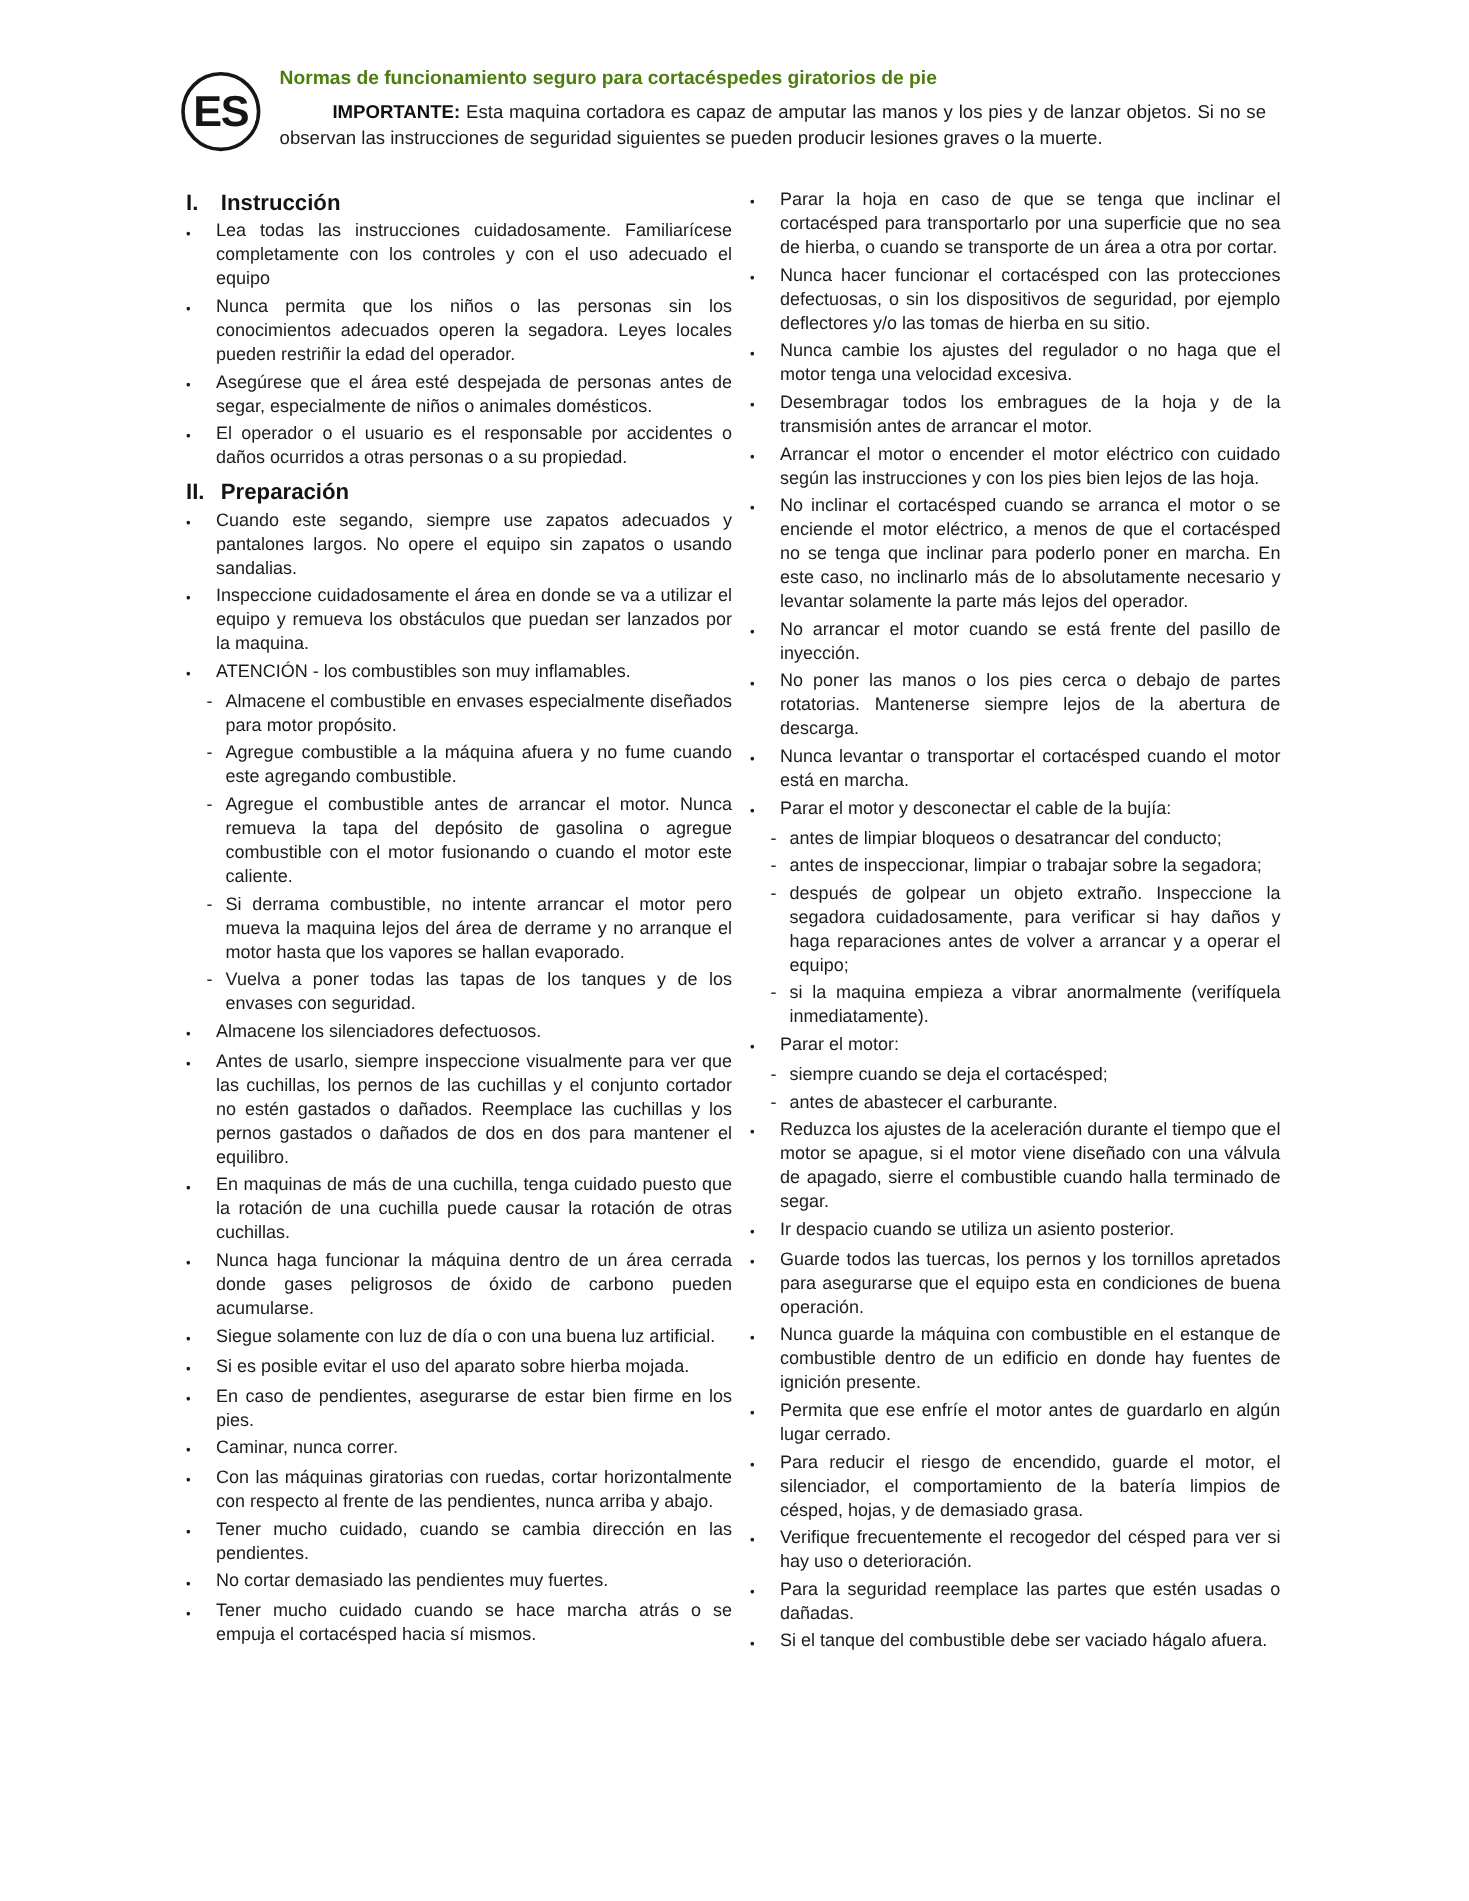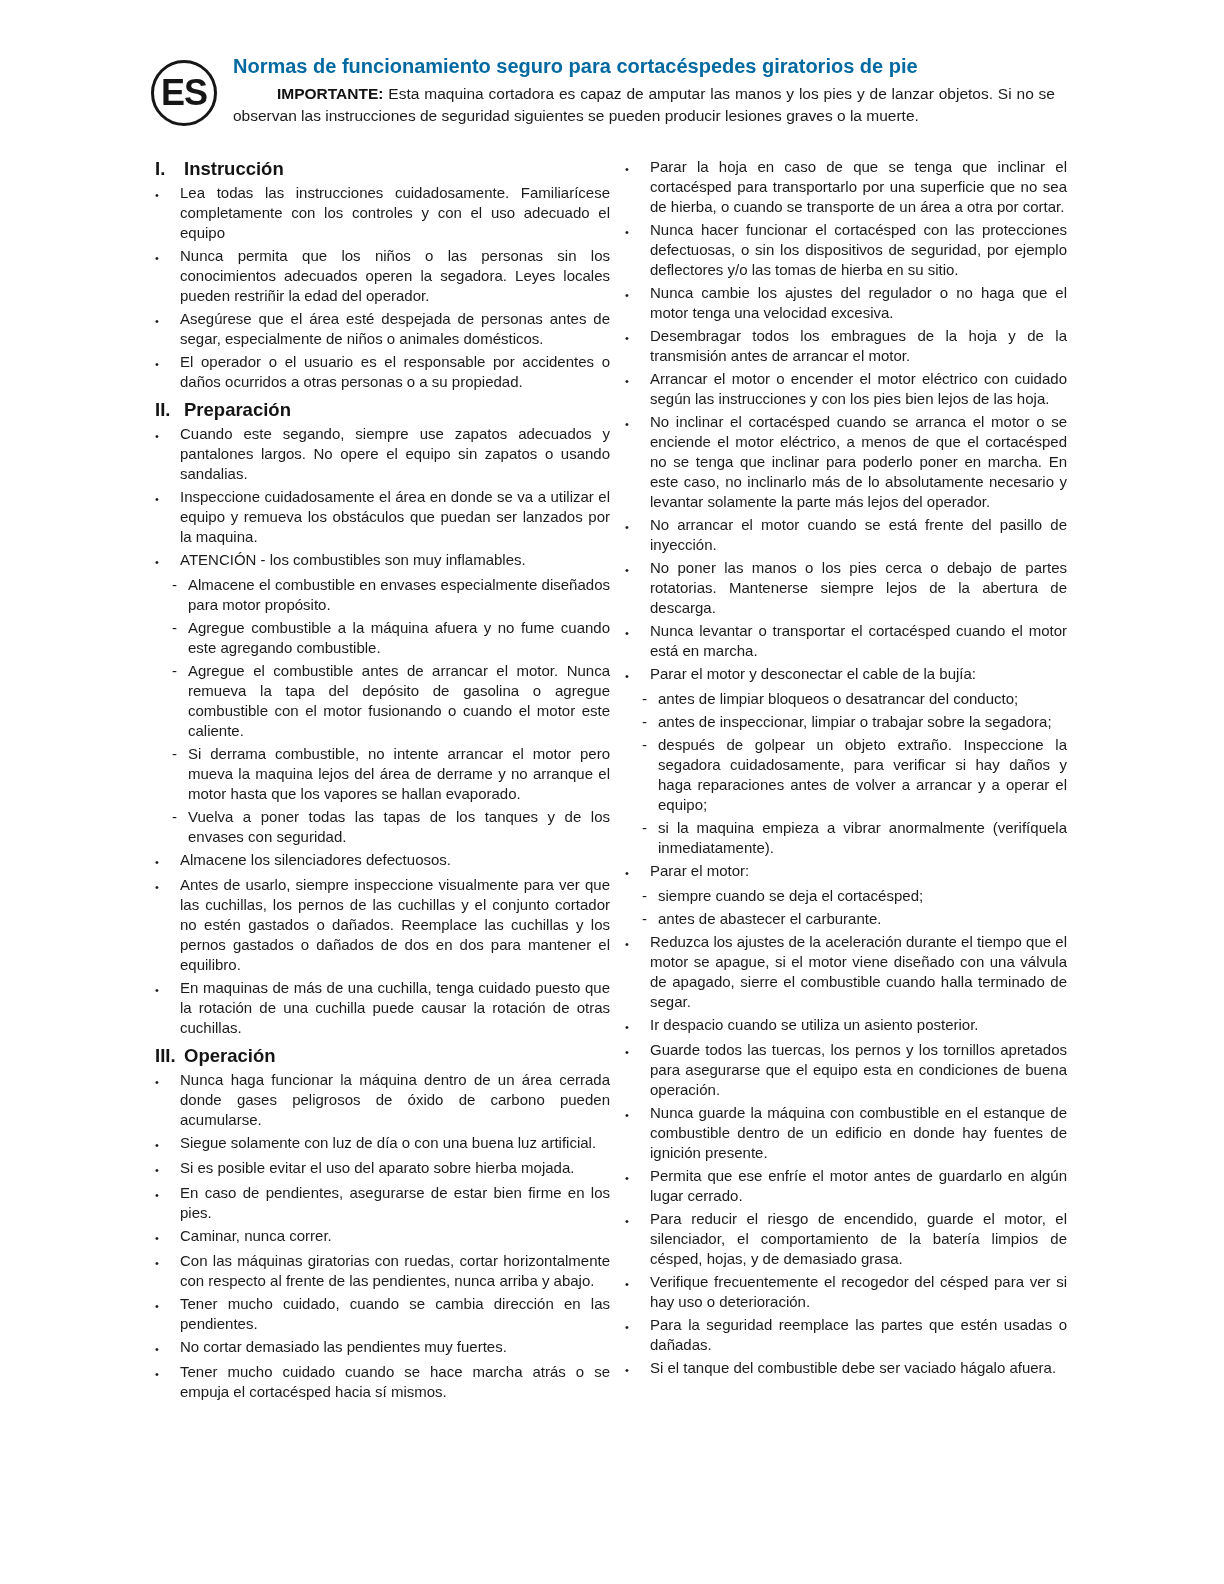--- a/index.html
+++ b/index.html
@@ -16,21 +16,21 @@
     position:absolute;left:151px;top:60px;
     width:60px;height:60px;
     border:3px solid #161616;border-radius:50%;
     display:flex;align-items:center;justify-content:center;
     font-weight:bold;font-size:36px;letter-spacing:-1px;color:#161616;
   }
   .header-text{
     position:absolute;left:233px;top:54px;width:822px;
   }
   .page-title{
-    font-size:20px;font-weight:bold;line-height:24px;margin:0 0 5px 0;color:#0369a1;
+    font-size:16px;font-weight:bold;line-height:24px;margin:0 0 5px 0;color:#4d7c0f;
   }
   .important{
     font-size:15.5px;line-height:21.5px;text-align:justify;color:#1b1b1b;
   }
   .important b{color:#111;margin-left:44px;}
   
   .col{position:absolute;top:157px;}
   .col-left{left:155px;width:455px;}
   .col-right{left:625px;width:442px;}
   .sec-heading{
@@ -135,24 +135,20 @@
         <span class="itext">Almacene los silenciadores defectuosos.</span>
       </div>
       <div class="item">
         <span class="marker">•</span>
         <span class="itext">Antes de usarlo, siempre inspeccione visualmente para ver que las cuchillas, los pernos de las cuchillas y el conjunto cortador no estén gastados o dañados. Reemplace las cuchillas y los pernos gastados o dañados de dos en dos para mantener el equilibro.</span>
       </div>
       <div class="item">
         <span class="marker">•</span>
         <span class="itext">En maquinas de más de una cuchilla, tenga cuidado puesto que la rotación de una cuchilla puede causar la rotación de otras cuchillas.</span>
       </div>
-      <div class="sec-heading">
-        <span class="h-num">III.</span>
-        <span class="h-title">Operación</span>
-      </div>
       <div class="item">
         <span class="marker">•</span>
         <span class="itext">Nunca haga funcionar la máquina dentro de un área cerrada donde gases  peligrosos de óxido de carbono pueden acumularse.</span>
       </div>
       <div class="item">
         <span class="marker">•</span>
         <span class="itext">Siegue solamente con luz de día o con una buena luz artificial.</span>
       </div>
       <div class="item">
         <span class="marker">•</span>

